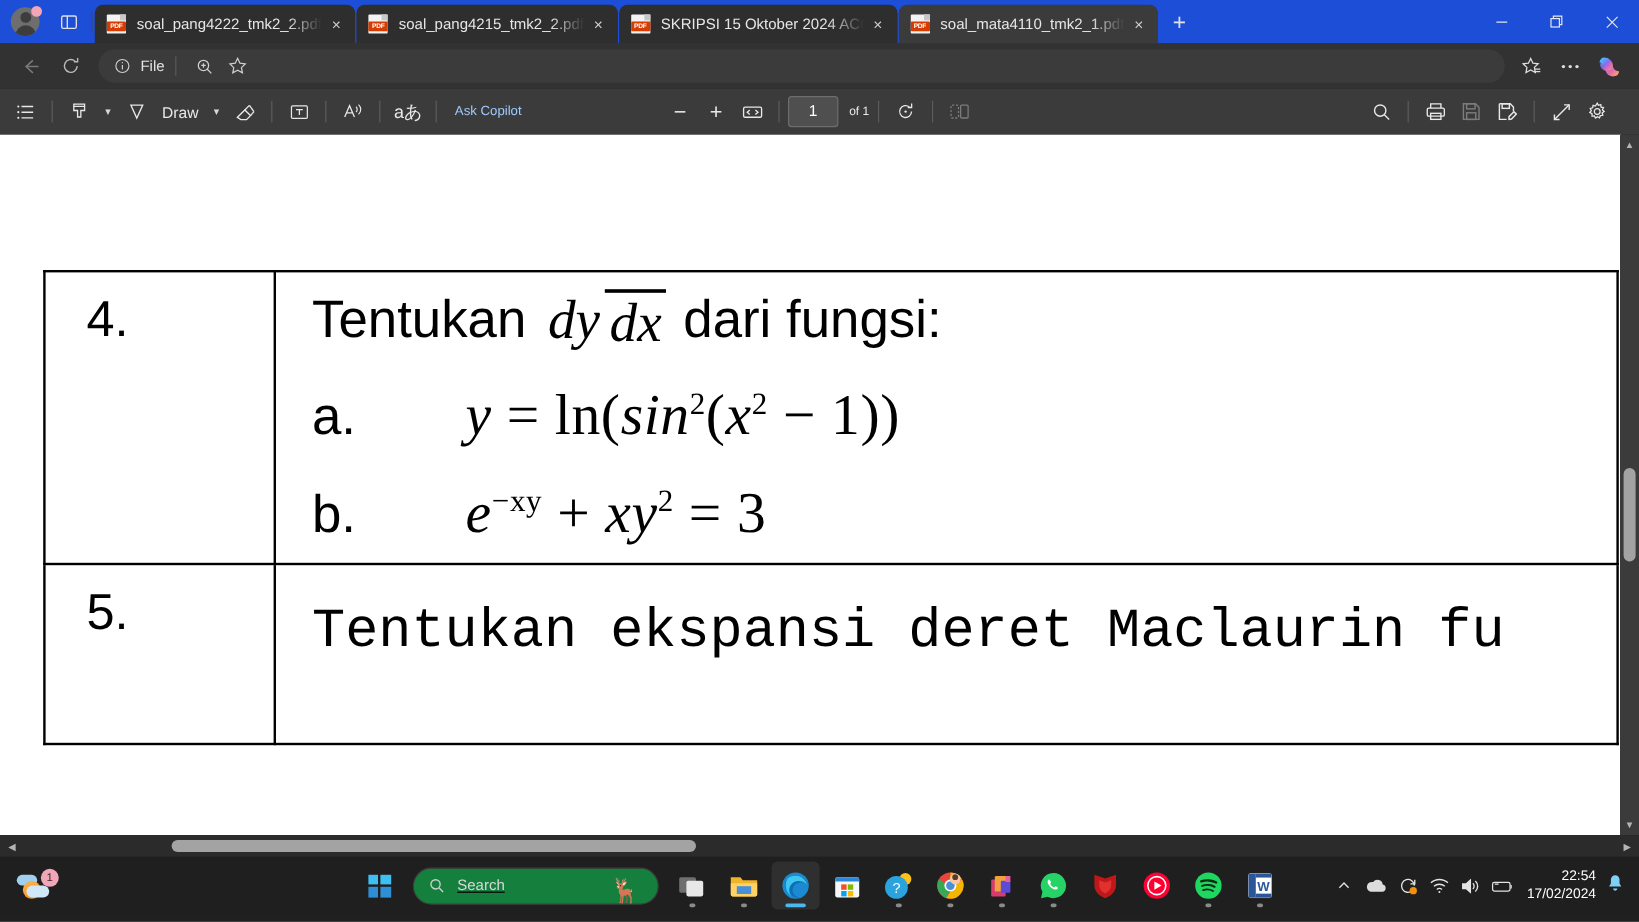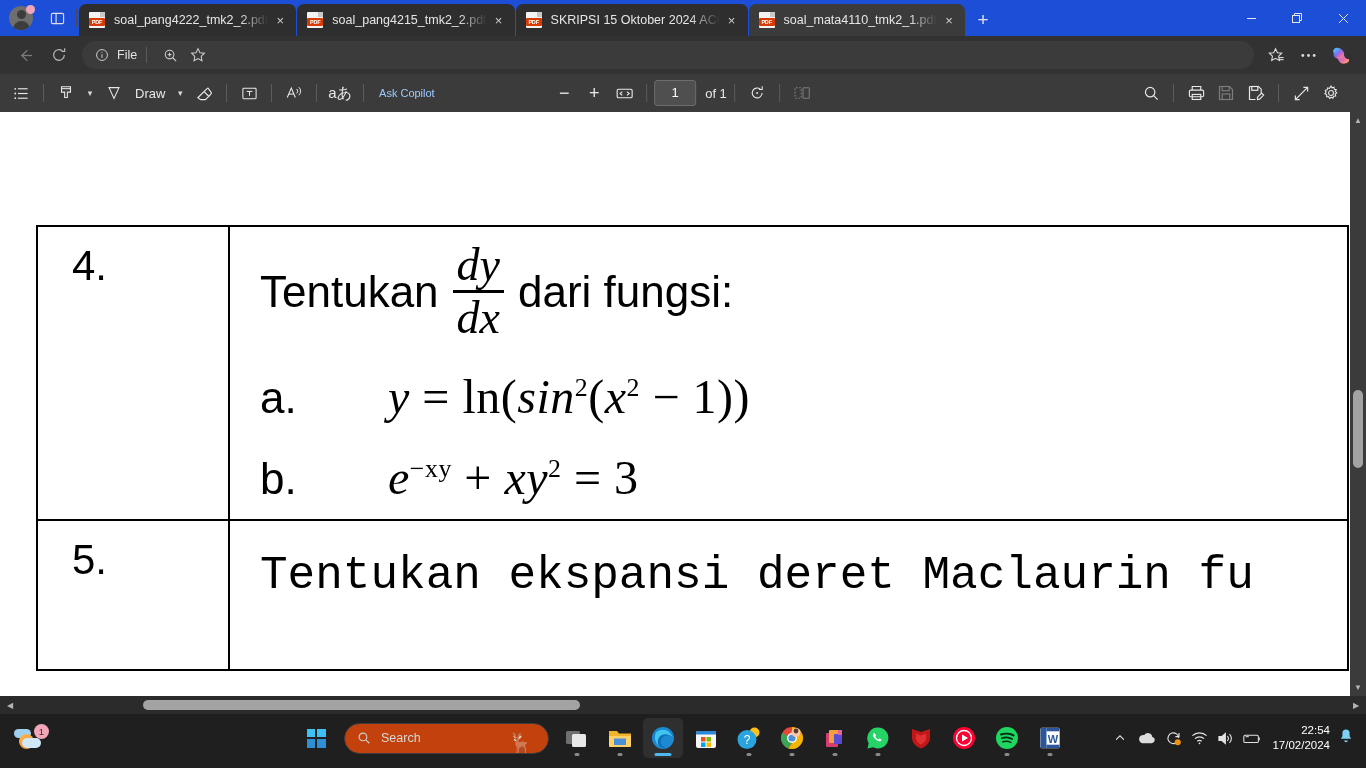--- a/index.html
+++ b/index.html
@@ -215,21 +215,21 @@
   .pagebox {
     width: 42px; height: 26px;
     background: #4f4f4f;
     border: 1px solid #6d6d6d;
     border-radius: 3px;
     color: #ffffff;
     font-size: 13px;
     text-align: center;
     line-height: 24px;
   }
-  .ofpages { color: #e8e8e8; font-size: 13px; margin-left: 9px; }
+  .ofpages { color: #e8e8e8; font-size: 10px; margin-left: 9px; }
   .pdf-right {
     position: absolute; right: 20px;
     display: flex; align-items: center;
   }
   .ask-copilot {
     color: #9ecbff; font-size: 11px;
     padding: 0 8px; height: 28px;
     display: flex; align-items: center;
     border-radius: 4px;
   }
@@ -269,21 +269,21 @@
   }
   .cell-body { padding: 14px 0 14px 30px; }
 
   .q-line {
     display: flex; align-items: center;
     font-size: 44px; color: #000;
     font-family: "Liberation Sans", sans-serif;
     line-height: 1;
   }
   .frac {
-    display: inline-flex; flex-direction: column;
+    display: inline-flex; 
     align-items: center; justify-content: center;
     margin: 0 14px;
     font-family: "Liberation Serif", serif;
     font-style: italic;
     font-size: 46px;
     line-height: 1.05;
   }
   .frac .num { padding: 0 4px 1px 4px; }
   .frac .den { padding: 1px 4px 0 4px; border-top: 3px solid #000; }
 
@@ -410,28 +410,28 @@
     display: grid; grid-template-columns: 1fr 1fr; grid-template-rows: 1fr 1fr;
     gap: 2px;
   }
   .winlogo i { background: #35b4f0; display:block; }
   .winlogo i:nth-child(1){ background:#3fc0f5;}
   .winlogo i:nth-child(2){ background:#3fc0f5;}
   .winlogo i:nth-child(3){ background:#2f8fd6;}
   .winlogo i:nth-child(4){ background:#2f8fd6;}
   .searchbox {
     width: 205px; height: 31px;
-    background: #c2410c;
+    background: #15803d;
     border: 1px solid #3d3d3d;
     border-radius: 16px;
     display: flex; align-items: center;
     padding: 0 4px 0 12px;
     position: relative;
     overflow: hidden;
-    margin-left: 6px; margin-right: 6px;
+    margin-left: 6px; margin-right: 6px; text-decoration: underline;
   }
   .search-ico { color: #cfcfcf; font-size: 13px; display:flex; }
   .search-ph {
     color: #d8d8d8; font-size: 12.5px;
     margin-left: 10px; flex: 1 1 auto;
   }
   .deer {
     position: absolute; right: 4px; bottom: 0;
     width: 46px; height: 28px;
     display: flex; align-items: flex-end; justify-content: center;

